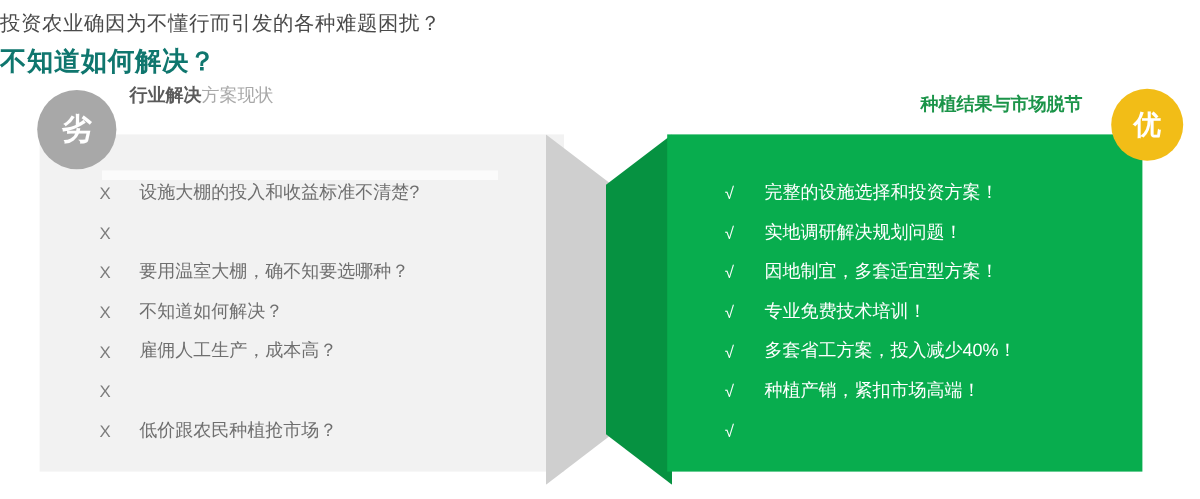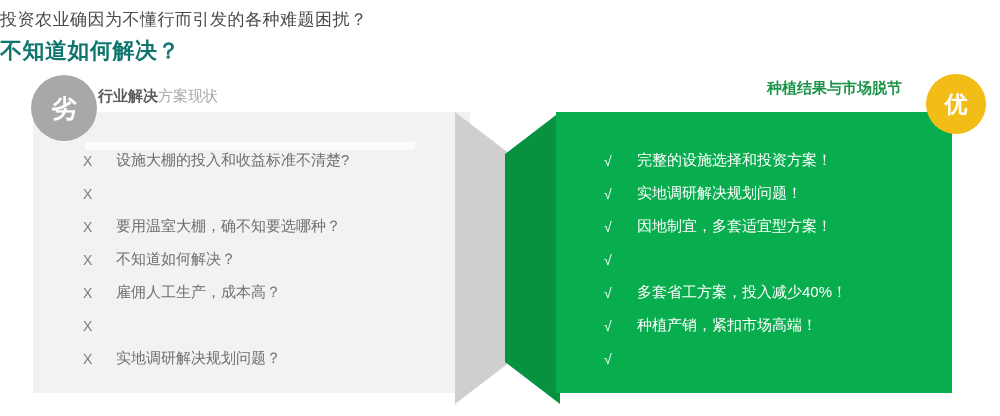--- a/index.html
+++ b/index.html
@@ -131,24 +131,23 @@
   }
 
   
   .caption {
     position: absolute;
     font-size: 15px;
     line-height: 20px;
     white-space: nowrap;
   }
   .caption-left {
-    left: 98px;
+    left: 108px;
     top: 70px;
     color: #a9a9a9;
-    margin-top: 16px;
   }
   .caption-left .strong {
     color: #5a5a5a;
     font-weight: bold;
   }
   .caption-right {
     left: 767px;
     top: 78px;
     color: #1b9449;
     font-weight: bold;
@@ -229,38 +228,39 @@
       </li>
       <li>
         <span class="mark">X</span>
         <span>雇佣人工生产，成本高？</span>
       </li>
       <li>
         <span class="mark">X</span>
       </li>
       <li>
         <span class="mark">X</span>
-        <span>实地调研解决规划问题？</span>
+        <span>低价跟农民种植抢市场？</span>
       </li>
     </ul>
   <ul class="list list-right" id="list-right">
       <li>
         <span class="mark">√</span>
         <span>完整的设施选择和投资方案！</span>
       </li>
       <li>
         <span class="mark">√</span>
         <span>实地调研解决规划问题！</span>
       </li>
       <li>
         <span class="mark">√</span>
         <span>因地制宜，多套适宜型方案！</span>
       </li>
       <li>
         <span class="mark">√</span>
+        <span>专业免费技术培训！</span>
       </li>
       <li>
         <span class="mark">√</span>
         <span>多套省工方案，投入减少40%！</span>
       </li>
       <li>
         <span class="mark">√</span>
         <span>种植产销，紧扣市场高端！</span>
       </li>
       <li>

